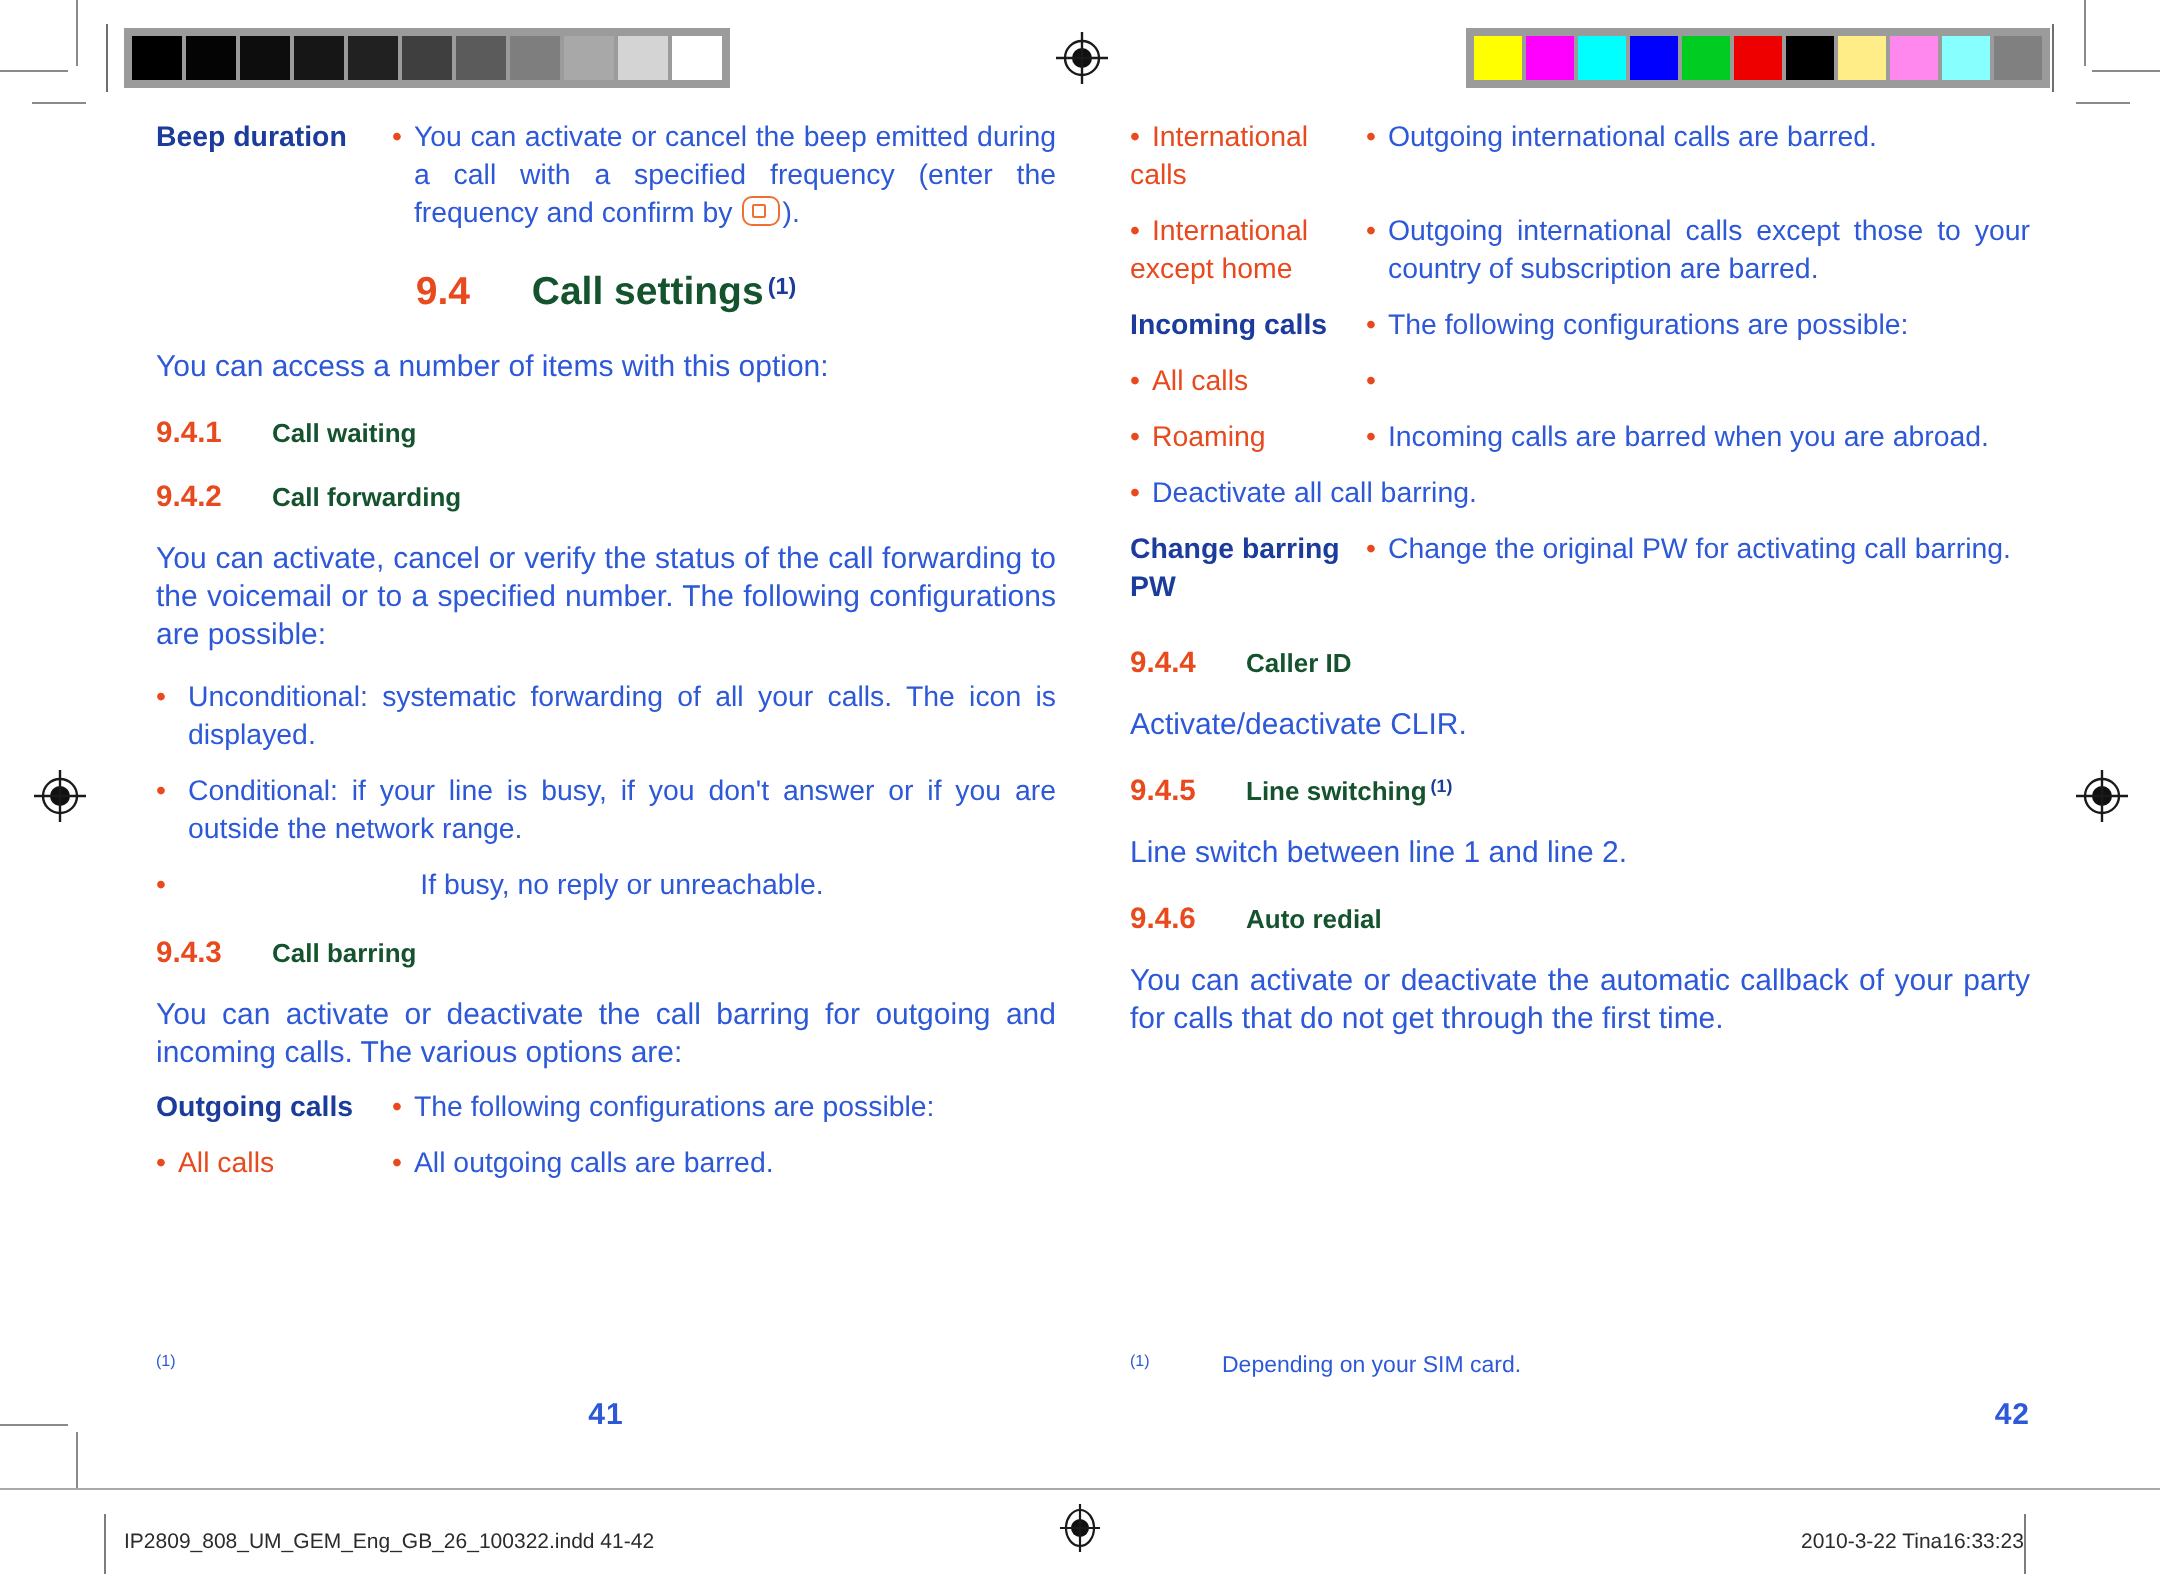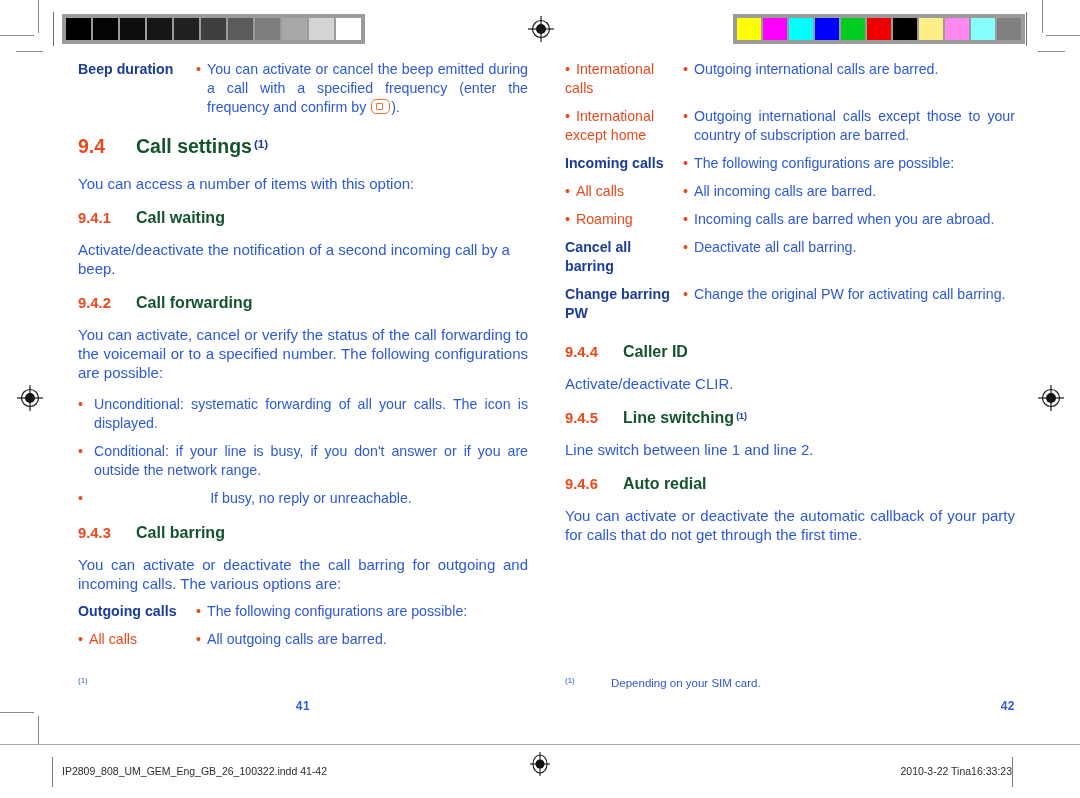--- a/index.html
+++ b/index.html
@@ -95,27 +95,27 @@
   .heading .sup {
     color: #1b3c9b;
     font-size: 0.6em;
     vertical-align: super;
     position: relative;
     top: -0.45em;
     margin-left: 2px;
     font-weight: bold;
   }
 
-  .heading.h2 { font-size: 19.5px; margin-top: 18px; margin-bottom: 16px; }
+  .heading.h2 { font-size: 19.5px; margin-top: 18px; margin-bottom: 16px; justify-content: center; }
   .heading.h2 .num { width: 58px; font-size: 19.5px; }
   .heading.h2 .title { font-size: 19.5px; }
 
   .heading.h3 { font-size: 14.8px; margin-top: 16px; margin-bottom: 13px; }
   .heading.h3 .num { width: 58px; }
-  .heading.h3 .title { font-size: 16px; }
+  .heading.h3 .title { font-size: 13px; }
 
   
   .defn {
     display: flex;
     margin: 0 0 9px 0;
     align-items: flex-start;
   }
   .defn .term {
     flex: 0 0 118px;
     font-size: 14.2px;
@@ -192,21 +192,21 @@
   }
   .footnote .mark {
     flex: 0 0 46px;
     font-size: 8px;
     position: relative;
     top: -3px;
   }
   .folio {
     margin-top: 8px;
     text-align: center;
-    font-size: 12px;
+    font-size: 15px;
     font-weight: bold;
     letter-spacing: 0.5px;
   }
   #footzone-right .folio { text-align: right; }
 
   
   .slug {
     position: absolute;
     left: 0;
     top: 744px;
@@ -330,21 +330,20 @@
     <span class="title">Call settings</span>
     <span class="sup">(1)</span>
   </div>
 
   <p class="body-text nojust">You can access a number of items with this option:</p>
 
   <div class="heading h3">
     <span class="num">9.4.1</span>
     <span class="title">Call waiting</span>
   </div>
-  <p class="body-text nojust">Activate/deactivate the notification of a second incoming call by a beep.</p>
 
   <div class="heading h3">
     <span class="num">9.4.2</span>
     <span class="title">Call forwarding</span>
   </div>
   <p class="body-text">You can activate, cancel or verify the status of the call forwarding to the voicemail or to a specified number. The following configurations are possible:</p>
 
   <div class="bullet">
     <span class="dot">•</span>
     <span class="txt">Unconditional: systematic forwarding of all your calls. The       icon is displayed.</span>
@@ -404,34 +403,32 @@
     <div class="desc">
       <span class="dot">•</span>
       <span class="dot-txt nojust">The following configurations are possible:</span>
     </div>
   </div>
 
   <div class="defn">
     <div class="term sub"><span class="dot">•</span><span>All calls</span></div>
     <div class="desc">
       <span class="dot">•</span>
-      <span class="dot-txt nojust">All incoming calls are barred.</span>
     </div>
   </div>
 
   <div class="defn">
     <div class="term sub"><span class="dot">•</span><span>Roaming</span></div>
     <div class="desc">
       <span class="dot">•</span>
       <span class="dot-txt nojust">Incoming calls are barred when you are abroad.</span>
     </div>
   </div>
 
   <div class="defn">
-    <div class="term bold">Cancel all barring</div>
     <div class="desc">
       <span class="dot">•</span>
       <span class="dot-txt nojust">Deactivate all call barring.</span>
     </div>
   </div>
 
   <div class="defn">
     <div class="term bold">Change barring PW</div>
     <div class="desc">
       <span class="dot">•</span>

